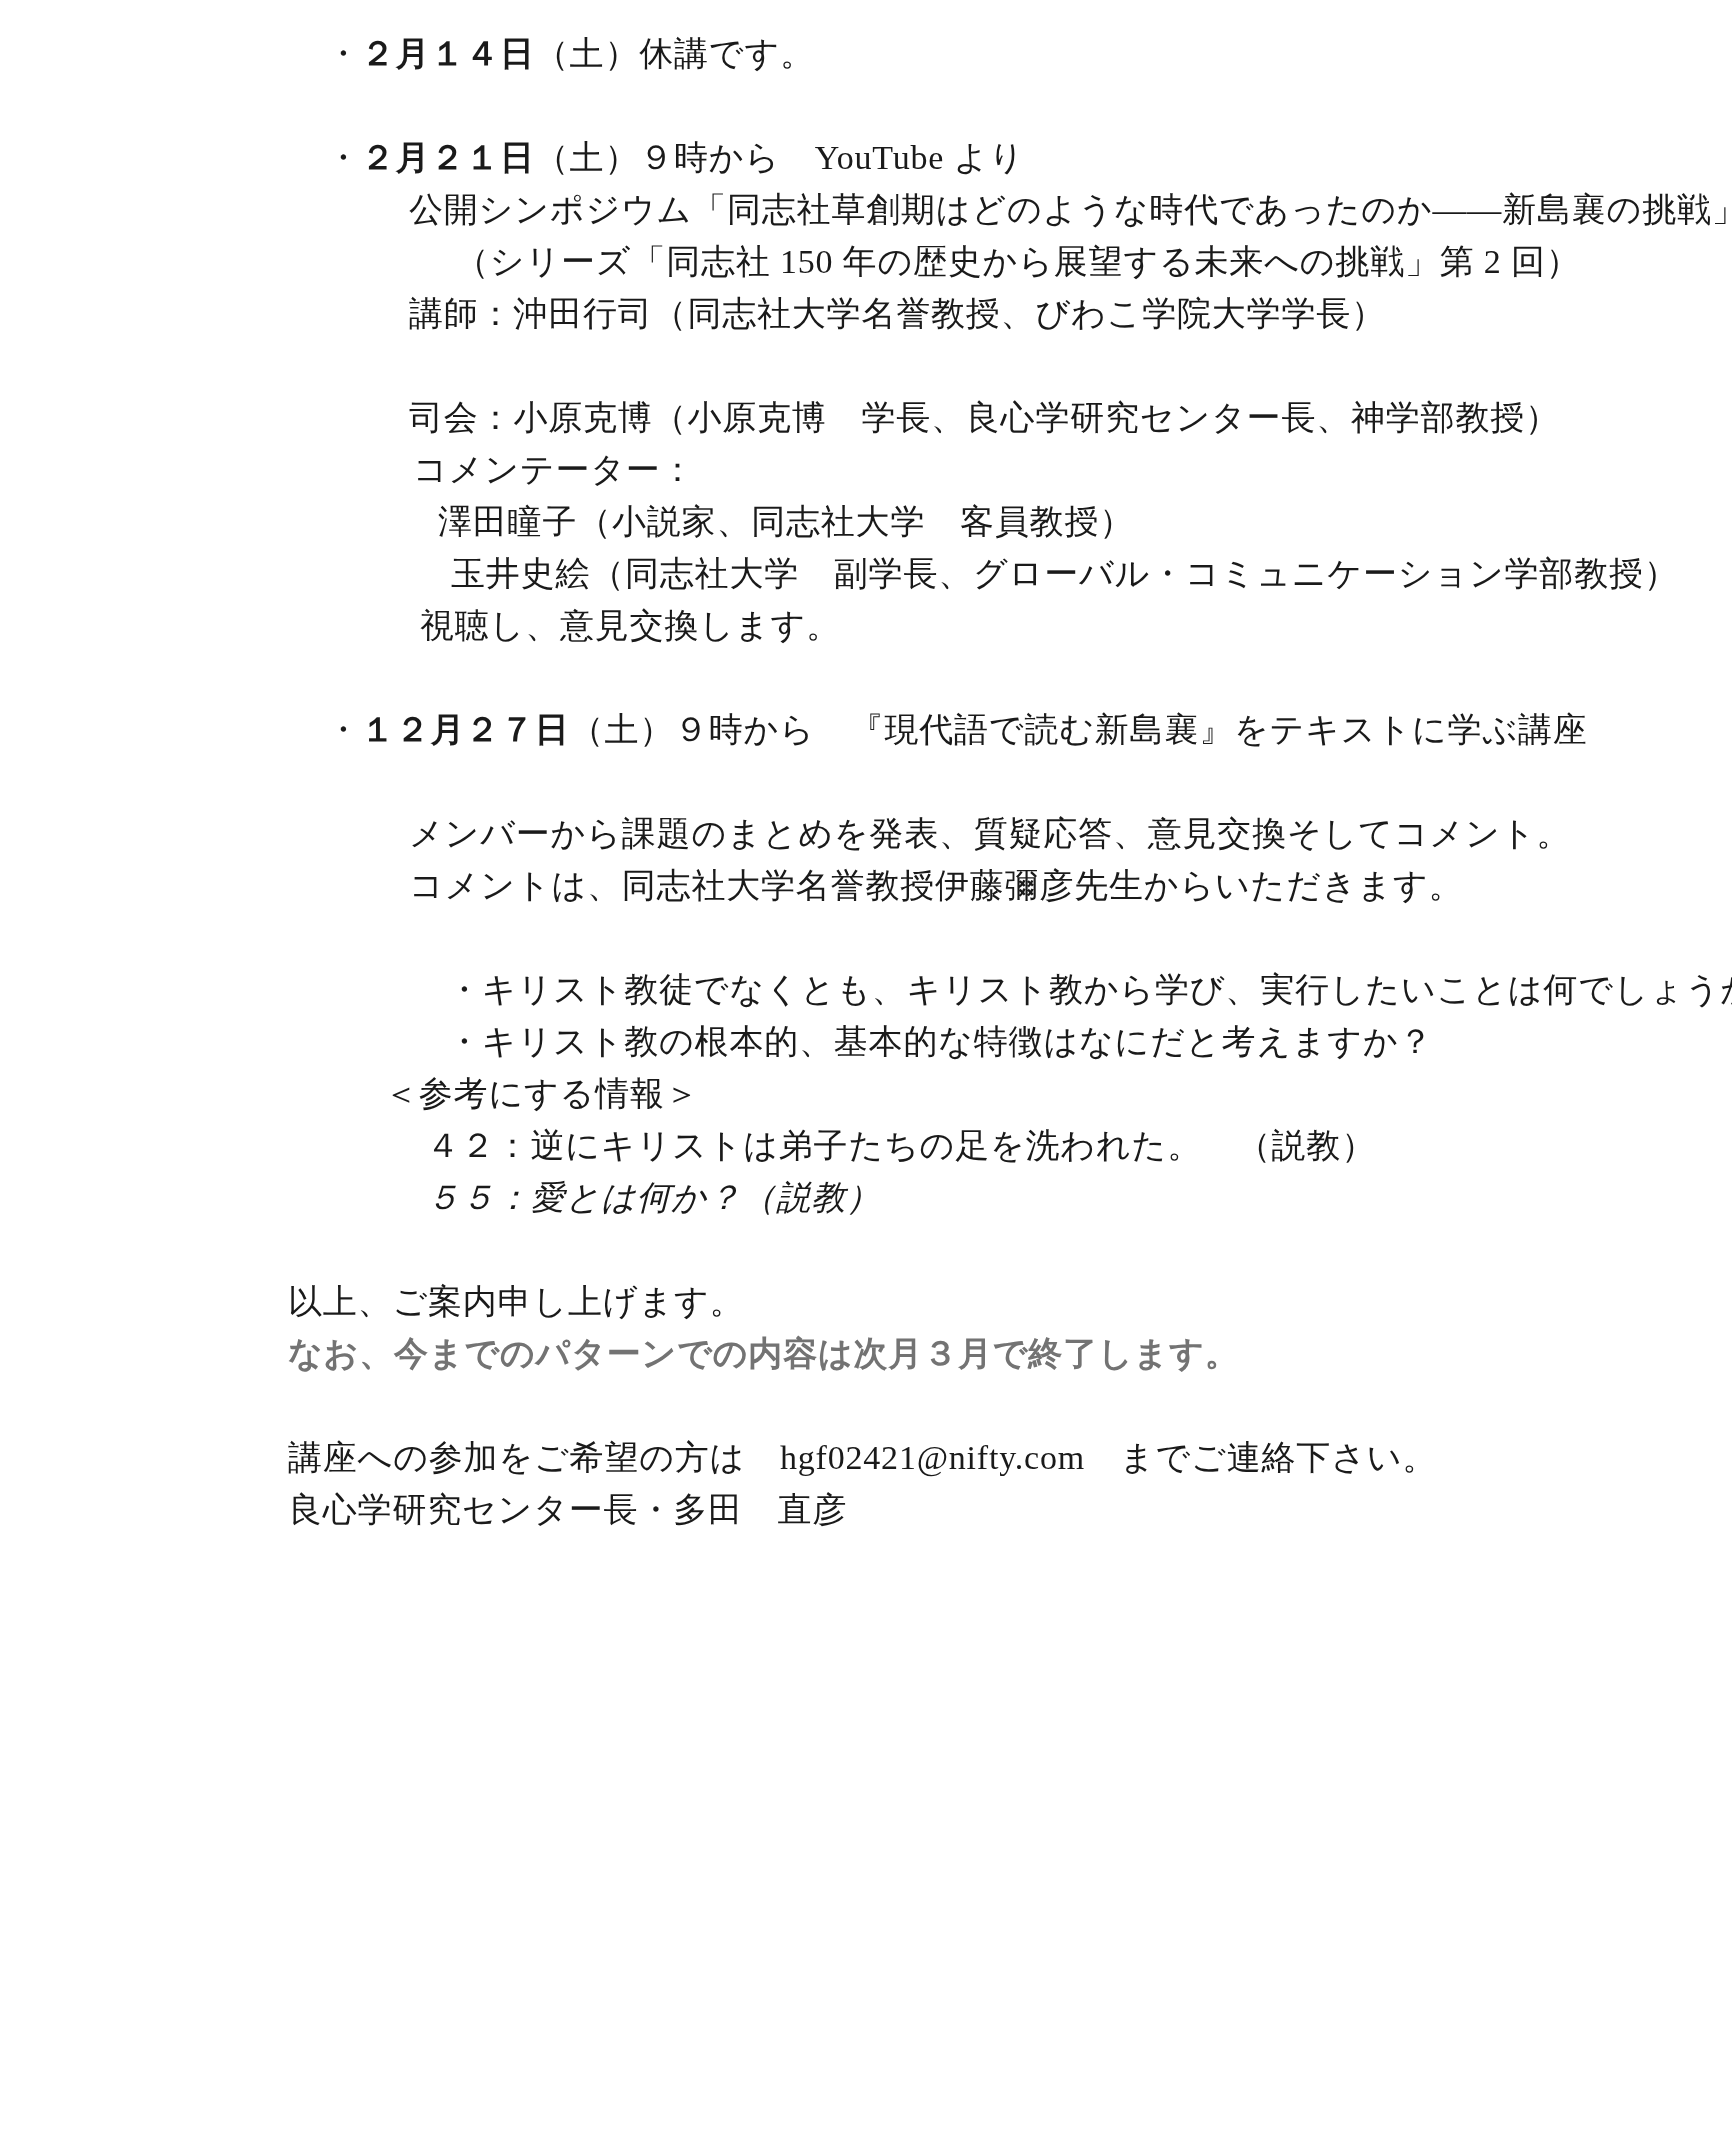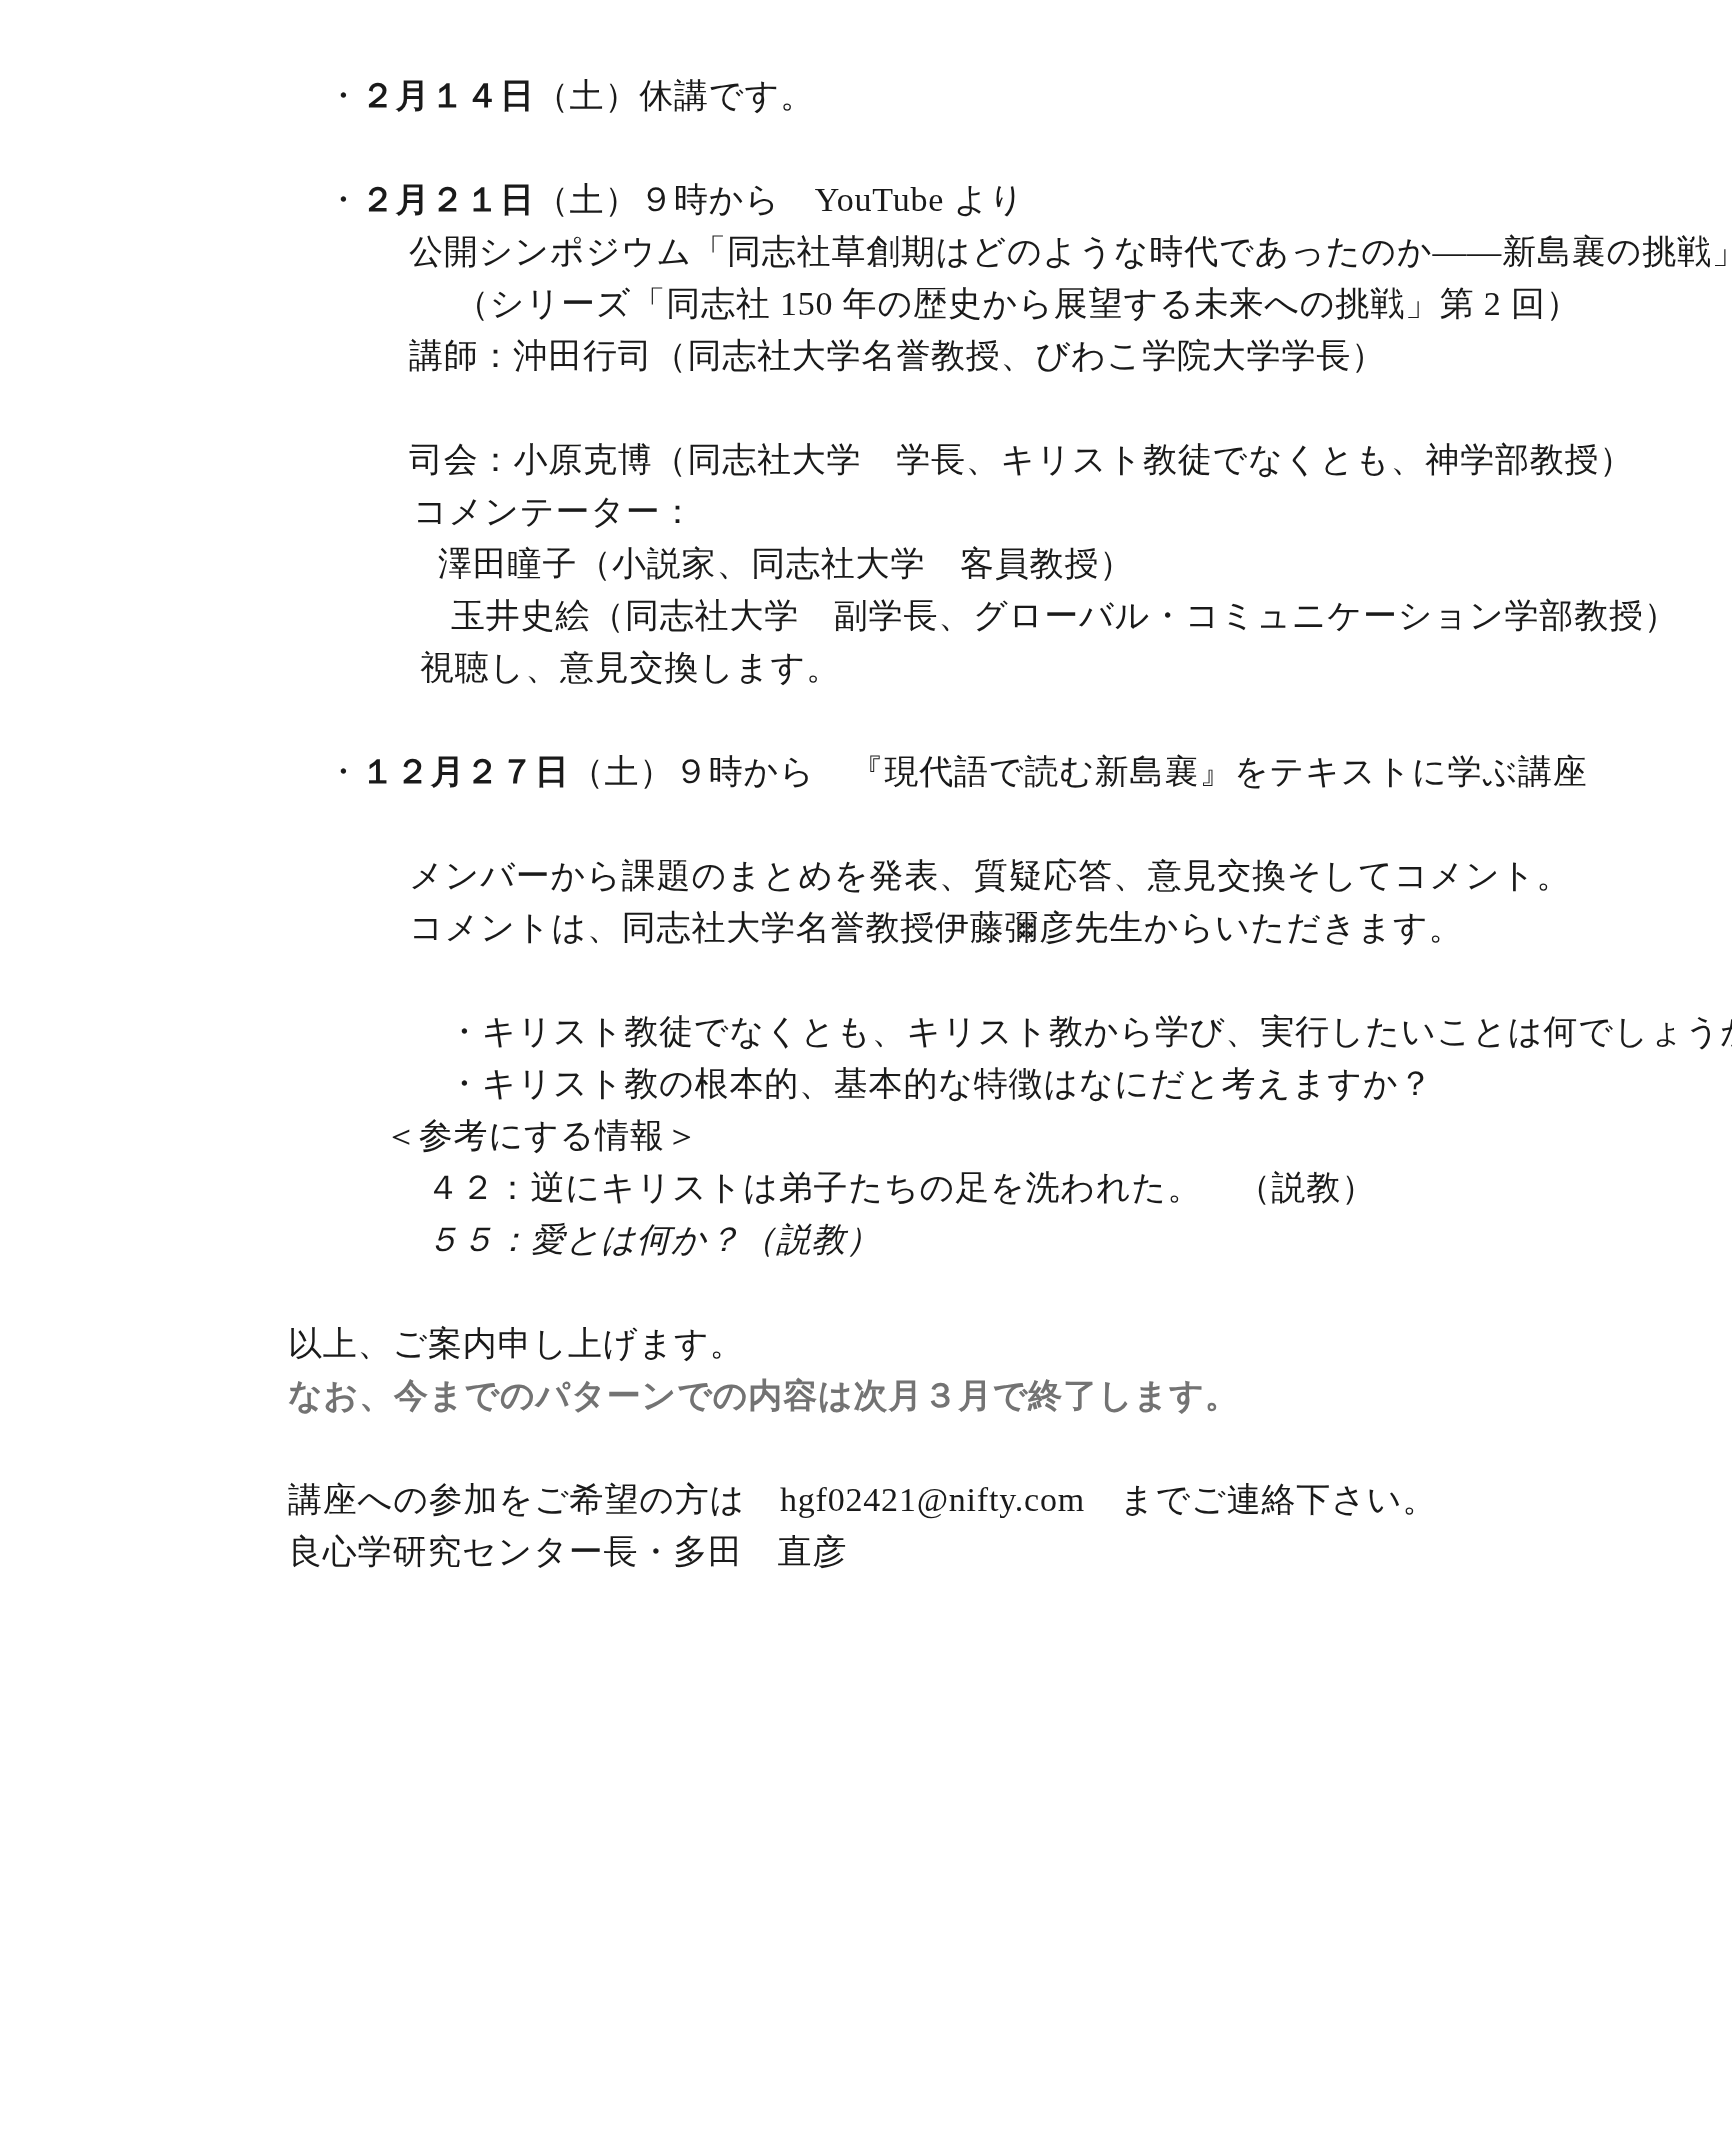--- a/index.html
+++ b/index.html
@@ -8,21 +8,21 @@
     background: #ffffff;
   }
   .page {
     position: relative;
     width: 1732px;
     height: 2137px;
     background: #ffffff;
     overflow: hidden;
     font-family: "Liberation Serif", "DejaVu Serif", serif;
     color: #1a1a1a;
-    padding-top: 70px;
+    padding-top: 28px;
     box-sizing: border-box;
   }
   .line {
     height: 52px;
     line-height: 52px;
     font-size: 34px;
     white-space: pre;
     letter-spacing: 0.8px;
   }
   .spacer {
@@ -39,21 +39,21 @@
 <body>
 
 <div class="page" style="background: rgb(255, 255, 255); color: rgb(26, 26, 26);">
     <div class="line" style="padding-left: 326px;"><span>・</span><span class="b">２月１４日</span><span>（土）休講です。</span></div>
     <div class="spacer"></div>
     <div class="line" style="padding-left: 326px;"><span>・</span><span class="b">２月２１日</span><span>（土）９時から　YouTube より</span></div>
     <div class="line" style="padding-left: 409px;"><span>公開シンポジウム「同志社草創期はどのような時代であったのか――新島襄の挑戦」</span></div>
     <div class="line" style="padding-left: 455px;"><span>（シリーズ「同志社 150 年の歴史から展望する未来への挑戦」第 2 回）</span></div>
     <div class="line" style="padding-left: 409px;"><span>講師：沖田行司（同志社大学名誉教授、びわこ学院大学学長）</span></div>
     <div class="spacer"></div>
-    <div class="line" style="padding-left: 409px;"><span>司会：小原克博（同志社大学　学長、キリスト教徒でなくとも、神学部教授）</span></div>
+    <div class="line" style="padding-left: 409px;"><span>司会：小原克博（小原克博　学長、良心学研究センター長、神学部教授）</span></div>
     <div class="line" style="padding-left: 413px;"><span>コメンテーター：</span></div>
     <div class="line" style="padding-left: 438px;"><span>澤田瞳子（小説家、同志社大学　客員教授）</span></div>
     <div class="line" style="padding-left: 451px;"><span>玉井史絵（同志社大学　副学長、グローバル・コミュニケーション学部教授）</span></div>
     <div class="line" style="padding-left: 380px; margin-left: 40px;"><span>視聴し、意見交換します。</span></div>
     <div class="spacer"></div>
     <div class="line" style="padding-left: 326px;"><span>・</span><span class="b">１２月２７日</span><span>（土）９時から　『現代語で読む新島襄』をテキストに学ぶ講座</span></div>
     <div class="spacer"></div>
     <div class="line" style="padding-left: 409px;"><span>メンバーから課題のまとめを発表、質疑応答、意見交換そしてコメント。</span></div>
     <div class="line" style="padding-left: 409px;"><span>コメントは、同志社大学名誉教授伊藤彌彦先生からいただきます。</span></div>
     <div class="spacer"></div>

